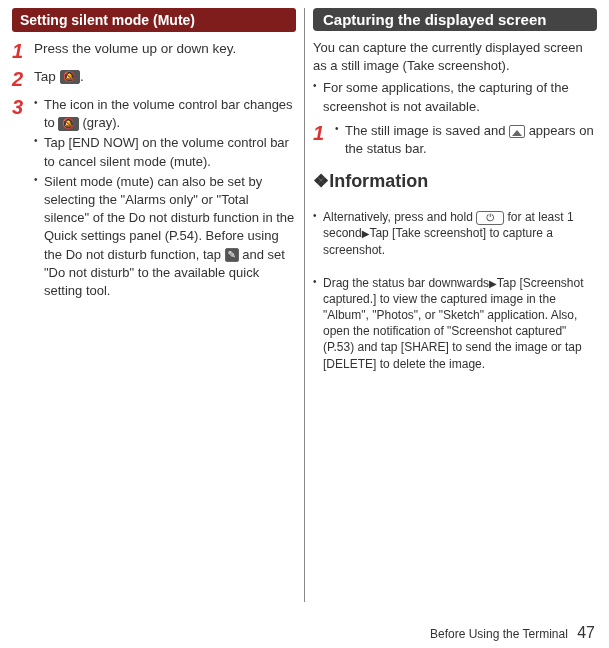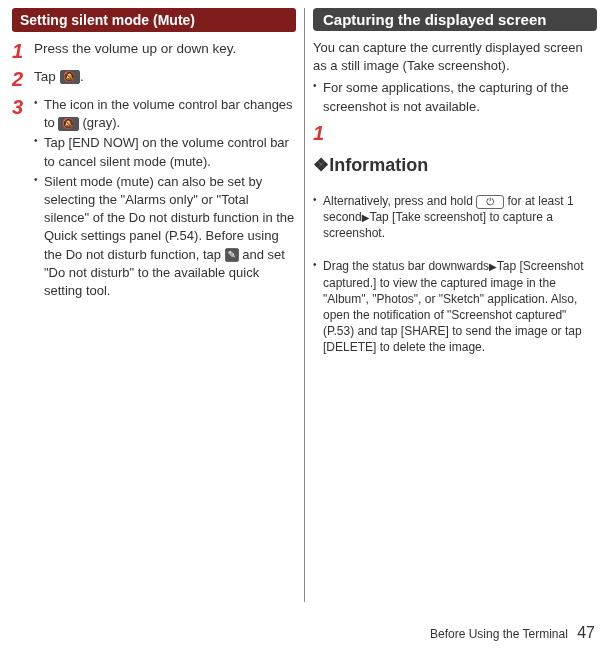--- a/index.html
+++ b/index.html
@@ -246,20 +246,25 @@
     <div class="heading-bar">Capturing the displayed screen</div>
 
     <div class="intro">You can capture the currently displayed screen as a still image (Take screenshot).</div>
     <ul class="bullets">
       <li>For some applications, the capturing of the screenshot is not available.</li>
     </ul>
 
     <div class="step" style="margin-top:6px;">
       <div class="step-num">1</div>
       <div class="step-body">
+        <ul class="bullets">
+          <li>
+            <span>The still image is saved and </span><span class="icon-img"></span><span> appears on the status bar.</span>
+          </li>
+        </ul>
       </div>
     </div>
 
     <div class="info-head">❖Information</div>
     <ul class="info-list">
       <li>
         <span>Alternatively, press and hold </span><span class="icon-power"></span><span> for at least 1 second</span><span class="tri">▶</span><span>Tap [Take screenshot] to capture a screenshot.</span>
       </li>
       <li>
         <span>Drag the status bar downwards</span><span class="tri">▶</span><span>Tap [Screenshot captured.] to view the captured image in the "Album", "Photos", or "Sketch" application. Also, open the notification of "Screenshot captured" (P.53) and tap [SHARE] to send the image or tap [DELETE] to delete the image.</span>

